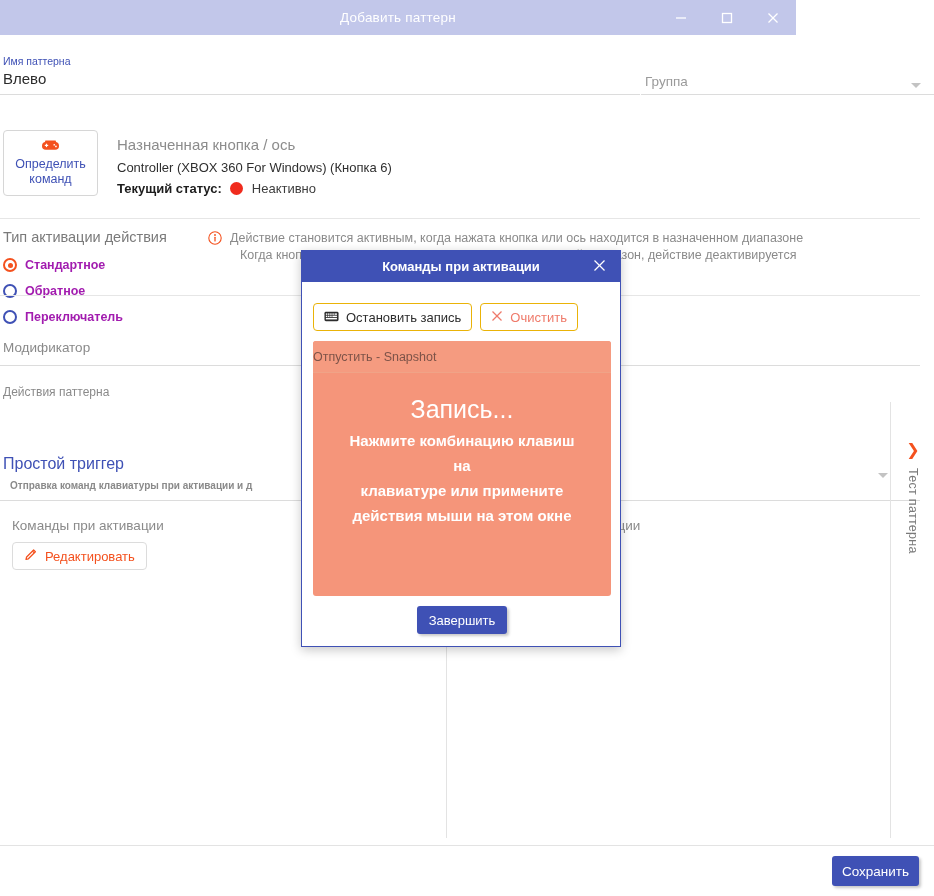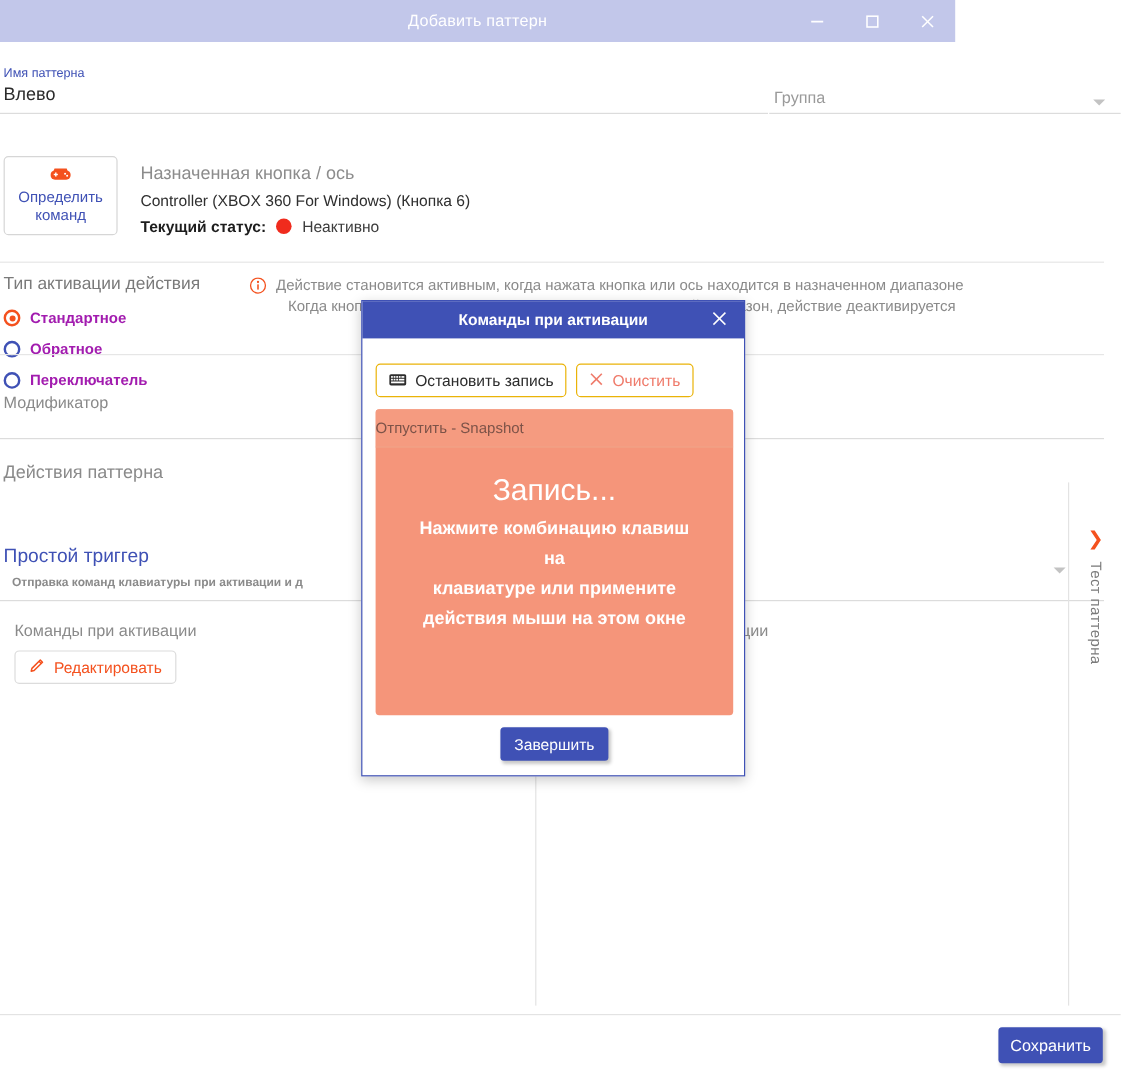--- a/index.html
+++ b/index.html
@@ -491,24 +491,24 @@
     <span class="radio"></span>
     <span class="radio-label">Обратное</span>
   </div>
   <div class="radio-row" style="top:275px;">
     <span class="radio"></span>
     <span class="radio-label">Переключатель</span>
   </div>
 
   <div class="hr" style="top:260px; width:920px;"></div>
 
-  <span class="section-sub" style="left:3px; top:293px;">Модификатор</span>
+  <span class="section-sub" style="left:3px; top:305px;">Модификатор</span>
   <div class="field-underline" style="left:0px; top:330px; width:920px;"></div>
 
-  <span class="section-sub" style="left:3px; top:350px; font-size:15px;">Действия паттерна</span>
+  <span class="section-sub" style="left:3px; top:350px; font-size:12px;">Действия паттерна</span>
 
   <span class="trigger-title">Простой триггер</span>
   <span class="trigger-desc">Отправка команд клавиатуры при активации и д</span>
   <div class="caret-down" style="left:878px; top:438px;"></div>
   <div class="field-underline" style="left:0px; top:465px; width:920px;"></div>
 
   <span class="cmd-label" style="left:12px; top:483px;">Команды при активации</span>
   <span class="cmd-label" style="left:610px; top:483px;">ации</span>
 
   <div class="edit-btn">

